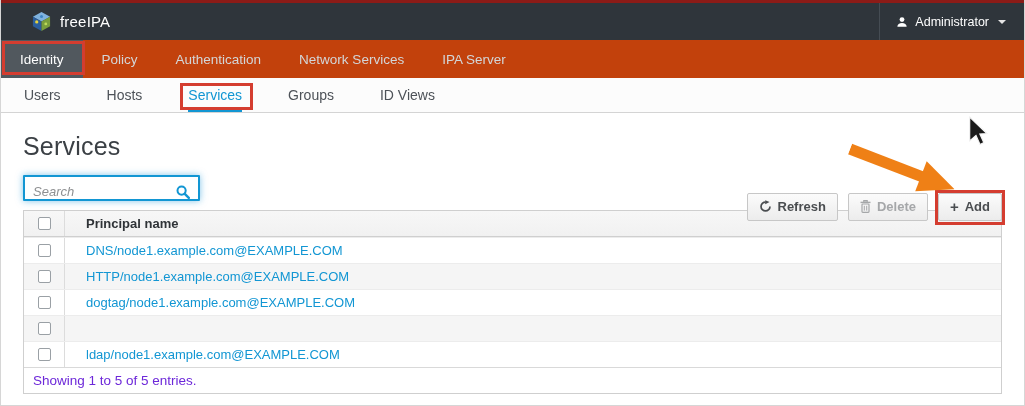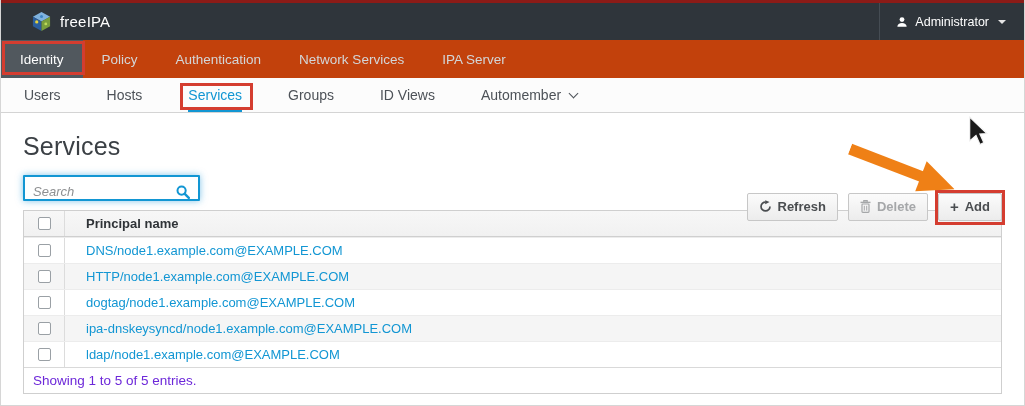--- a/index.html
+++ b/index.html
@@ -148,24 +148,20 @@
     <li class="snav-item active">
       <span class="snav-label">Services</span>
       <span class="red-ring ring-services"></span>
     </li>
     <li class="snav-item">
       <span class="snav-label">Groups</span>
     </li>
     <li class="snav-item">
       <span class="snav-label">ID Views</span>
     </li>
-    <li class="snav-item">
-      <span class="snav-label">Automember</span>
-      <span class="chev"></span>
-    </li>
   </ul>
 
   <div class="content">
     <h1 class="page-title">Services</h1>
 
     <div class="toolbar">
       <div class="search-box">
         <input type="text" placeholder="Search" style="">
         <button class="search-btn">
           <svg width="14" height="14" viewBox="0 0 14 14">
@@ -239,23 +235,20 @@
         </div>
         <div class="col-name">
             <a href="#" class="row-link">dogtag/node1.example.com@EXAMPLE.COM</a>
           </div>
       </div>
 
       <div class="trow striped">
         <div class="col-check">
           <input type="checkbox" class="cbox" style="">
         </div>
-        <div class="col-name">
-            <a href="#" class="row-link">ipa-dnskeysyncd/node1.example.com@EXAMPLE.COM</a>
-          </div>
       </div>
 
       <div class="trow">
         <div class="col-check">
           <input type="checkbox" class="cbox" style="">
         </div>
         <div class="col-name">
             <a href="#" class="row-link">ldap/node1.example.com@EXAMPLE.COM</a>
           </div>
       </div>

